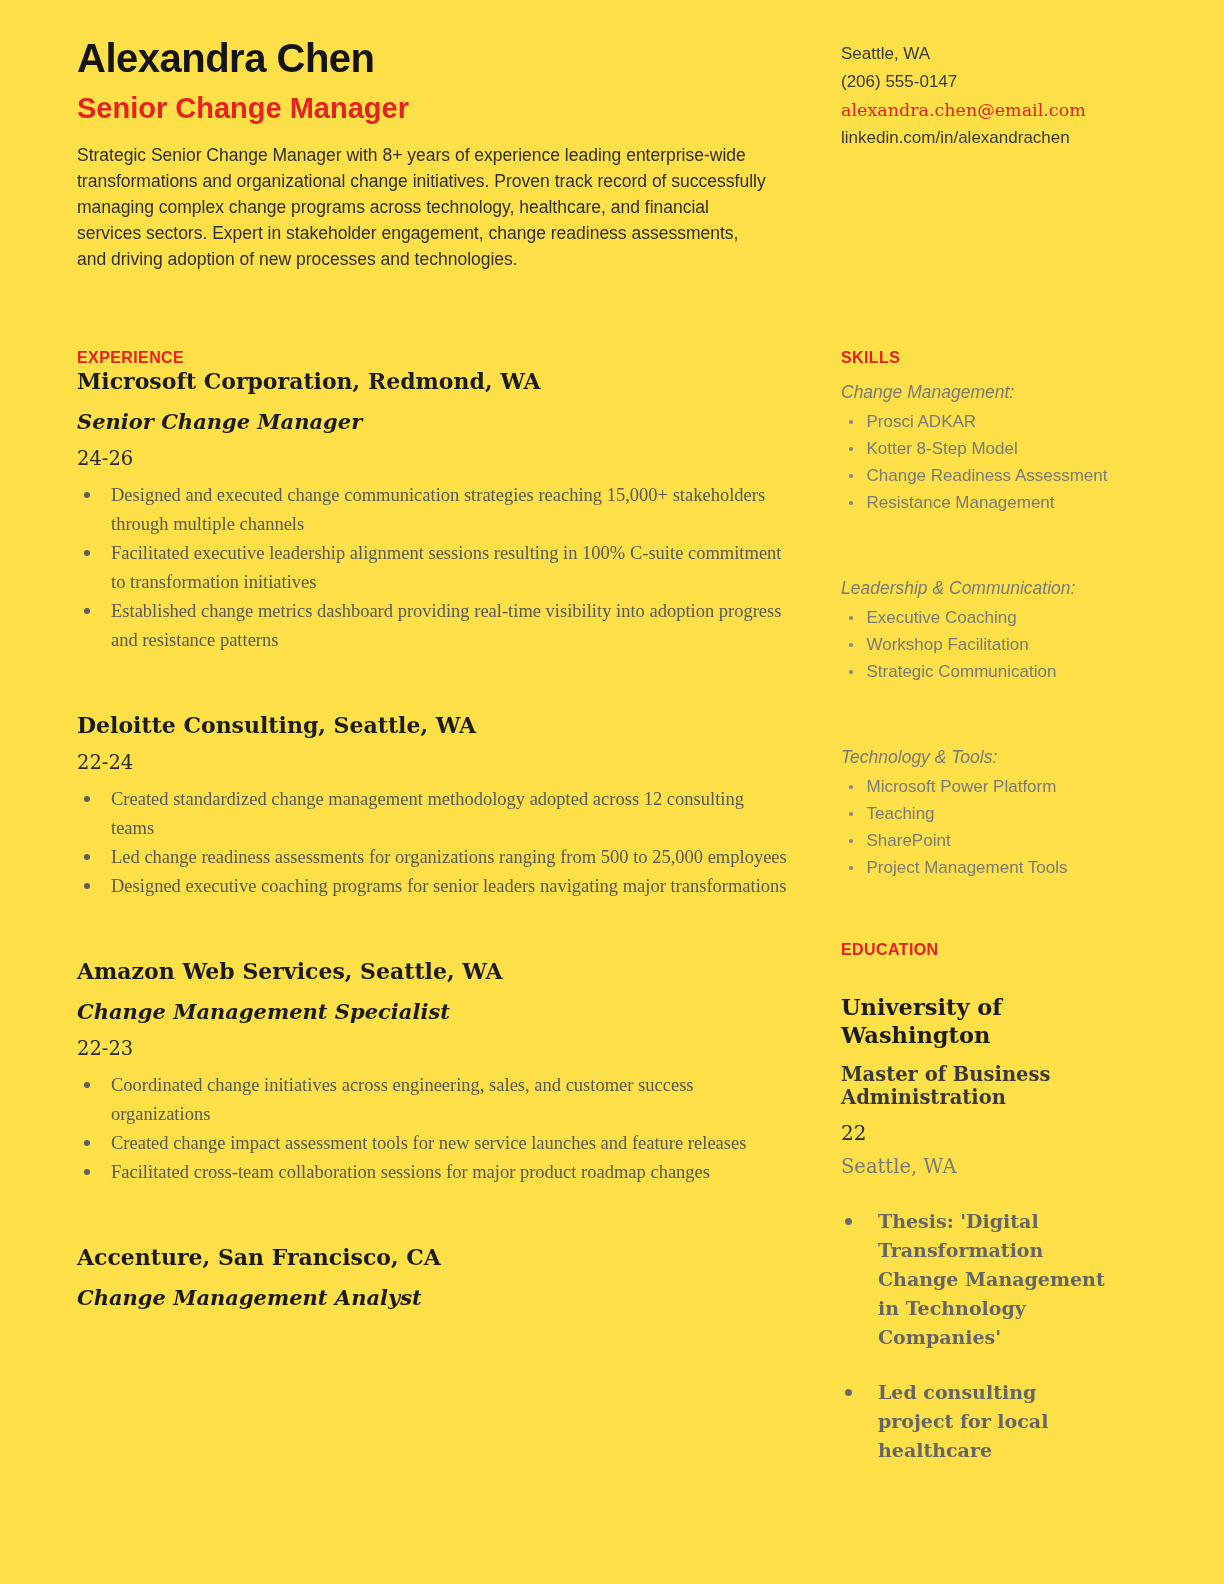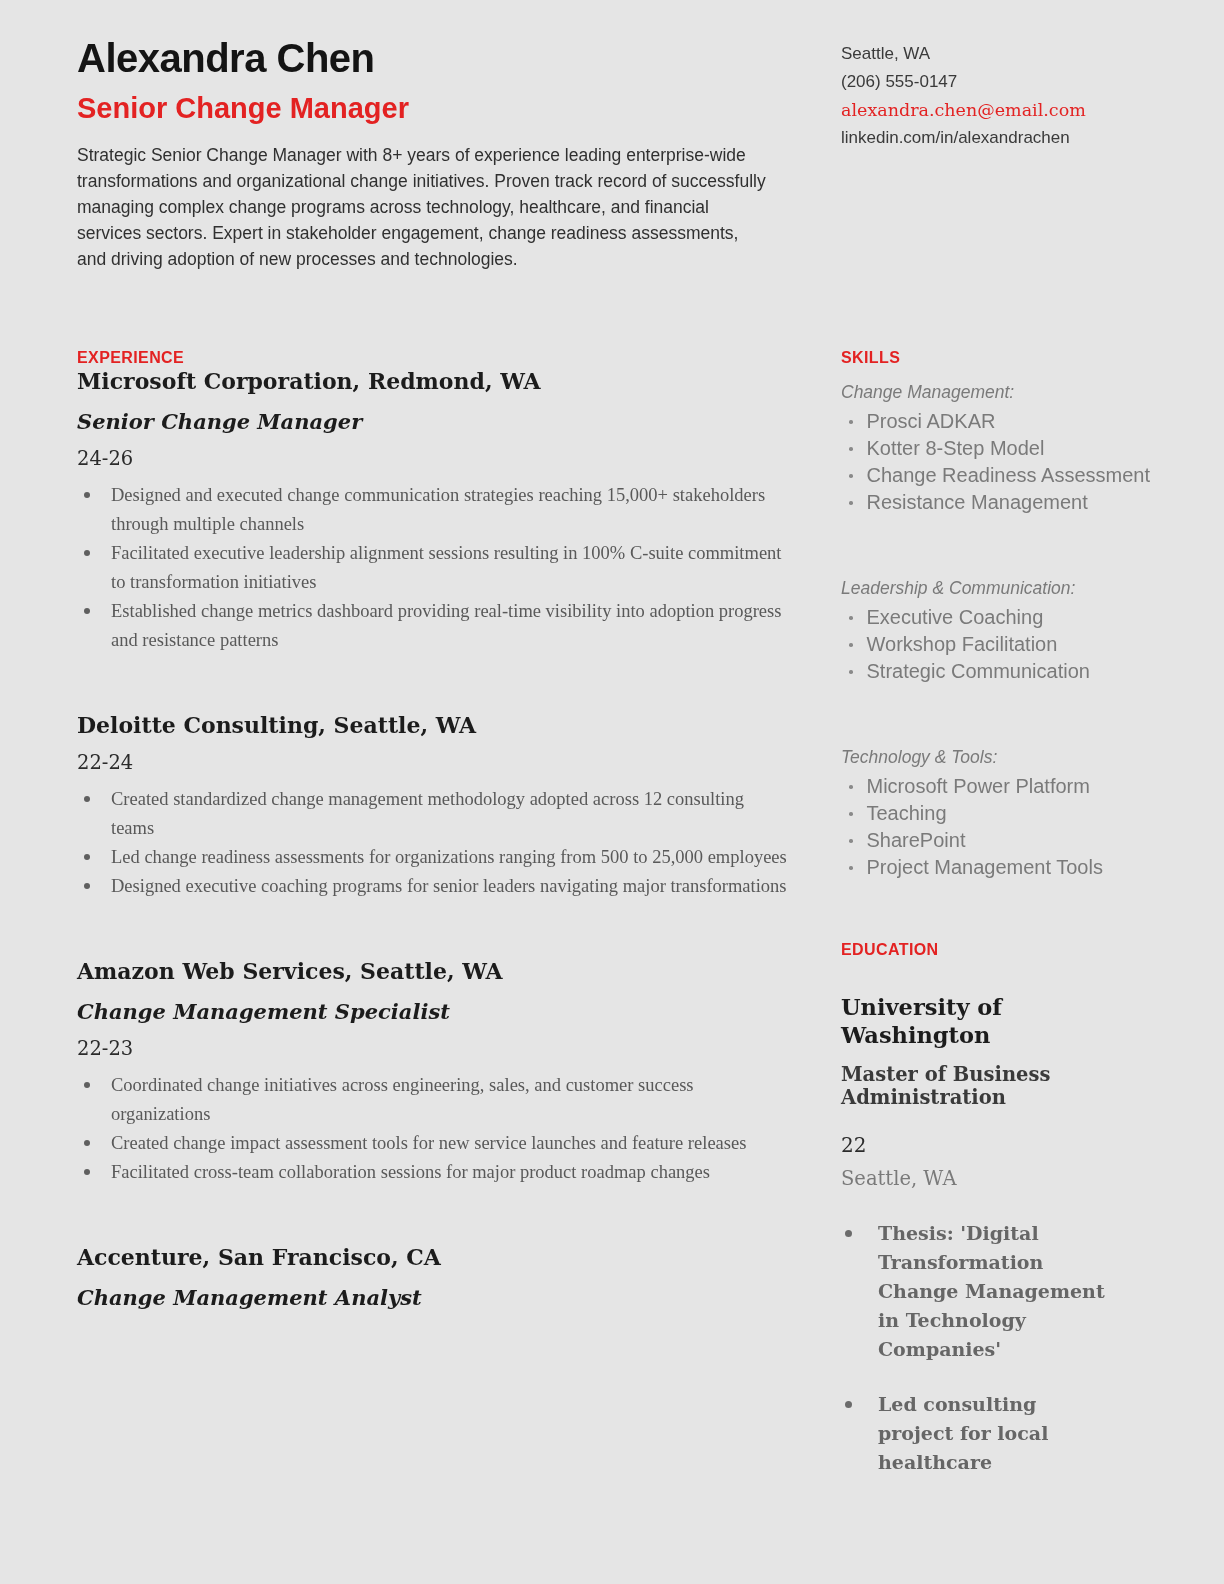--- a/index.html
+++ b/index.html
@@ -1,20 +1,20 @@
 <!DOCTYPE html>
 <html><head>
 <meta charset="utf-8">
 <style>
   * { margin:0; padding:0; box-sizing:border-box; }
   html,body { background:#ffffff; }
   .page {
     position:relative;
     width:1224px; height:1584px;
-    background:#e5e5e5;
+    background:#fde047;
     overflow:hidden;
     font-family:"Liberation Sans", sans-serif;
     color:#303030;
   }
 
   
   .header { padding:34px 0 0 77px; }
   .name {
     font-size:40px; font-weight:700; color:#141414;
     letter-spacing:-0.5px; line-height:48px;
@@ -83,38 +83,38 @@
     font-size:17.5px; font-style:italic; color:#7a7a7a; line-height:27px;
     margin-bottom:2px;
   }
   ul.skill-items { list-style:none; }
   ul.skill-items li { display:flex; align-items:flex-start; }
   ul.skill-items .dot {
     flex:0 0 auto; width:3.5px; height:3.5px; border-radius:50%;
     background:#8a8a8a; margin:12px 0 0 8px;
   }
   ul.skill-items .txt {
-    font-size:20px; line-height:27px; color:#7a7a7a; margin-left:14px;
+    font-size:17px; line-height:27px; color:#7a7a7a; margin-left:14px;
   }
 
   
   .sec-heading.education { margin-bottom:34px; }
   .edu-school {
     font-family:"DejaVu Serif", serif;
     font-size:22.5px; font-weight:700; color:#1c1c1c; line-height:28px;
     width:280px;
   }
   .edu-degree {
     font-family:"DejaVu Serif", serif;
     font-size:19.5px; font-weight:600; color:#3a3a3a; line-height:23px;
     width:280px; margin-top:14px;
   }
   .edu-dates {
     font-family:"DejaVu Serif", serif;
-    font-size:20px; color:#2b2b2b; line-height:24px; margin-top:24px;
+    font-size:20px; color:#2b2b2b; line-height:24px; margin-top:12px;
   }
   .edu-location {
     font-family:"DejaVu Serif", serif;
     font-size:19.5px; color:#7a7a7a; line-height:24px; margin-top:10px;
   }
   ul.edu-bullets { list-style:none; margin-top:28px; width:270px; }
   ul.edu-bullets li { display:flex; align-items:flex-start; margin-bottom:26px; }
   ul.edu-bullets .dot {
     flex:0 0 auto; width:7px; height:7px; border-radius:50%;
     background:#6b6b6b; margin:11px 0 0 4px;

